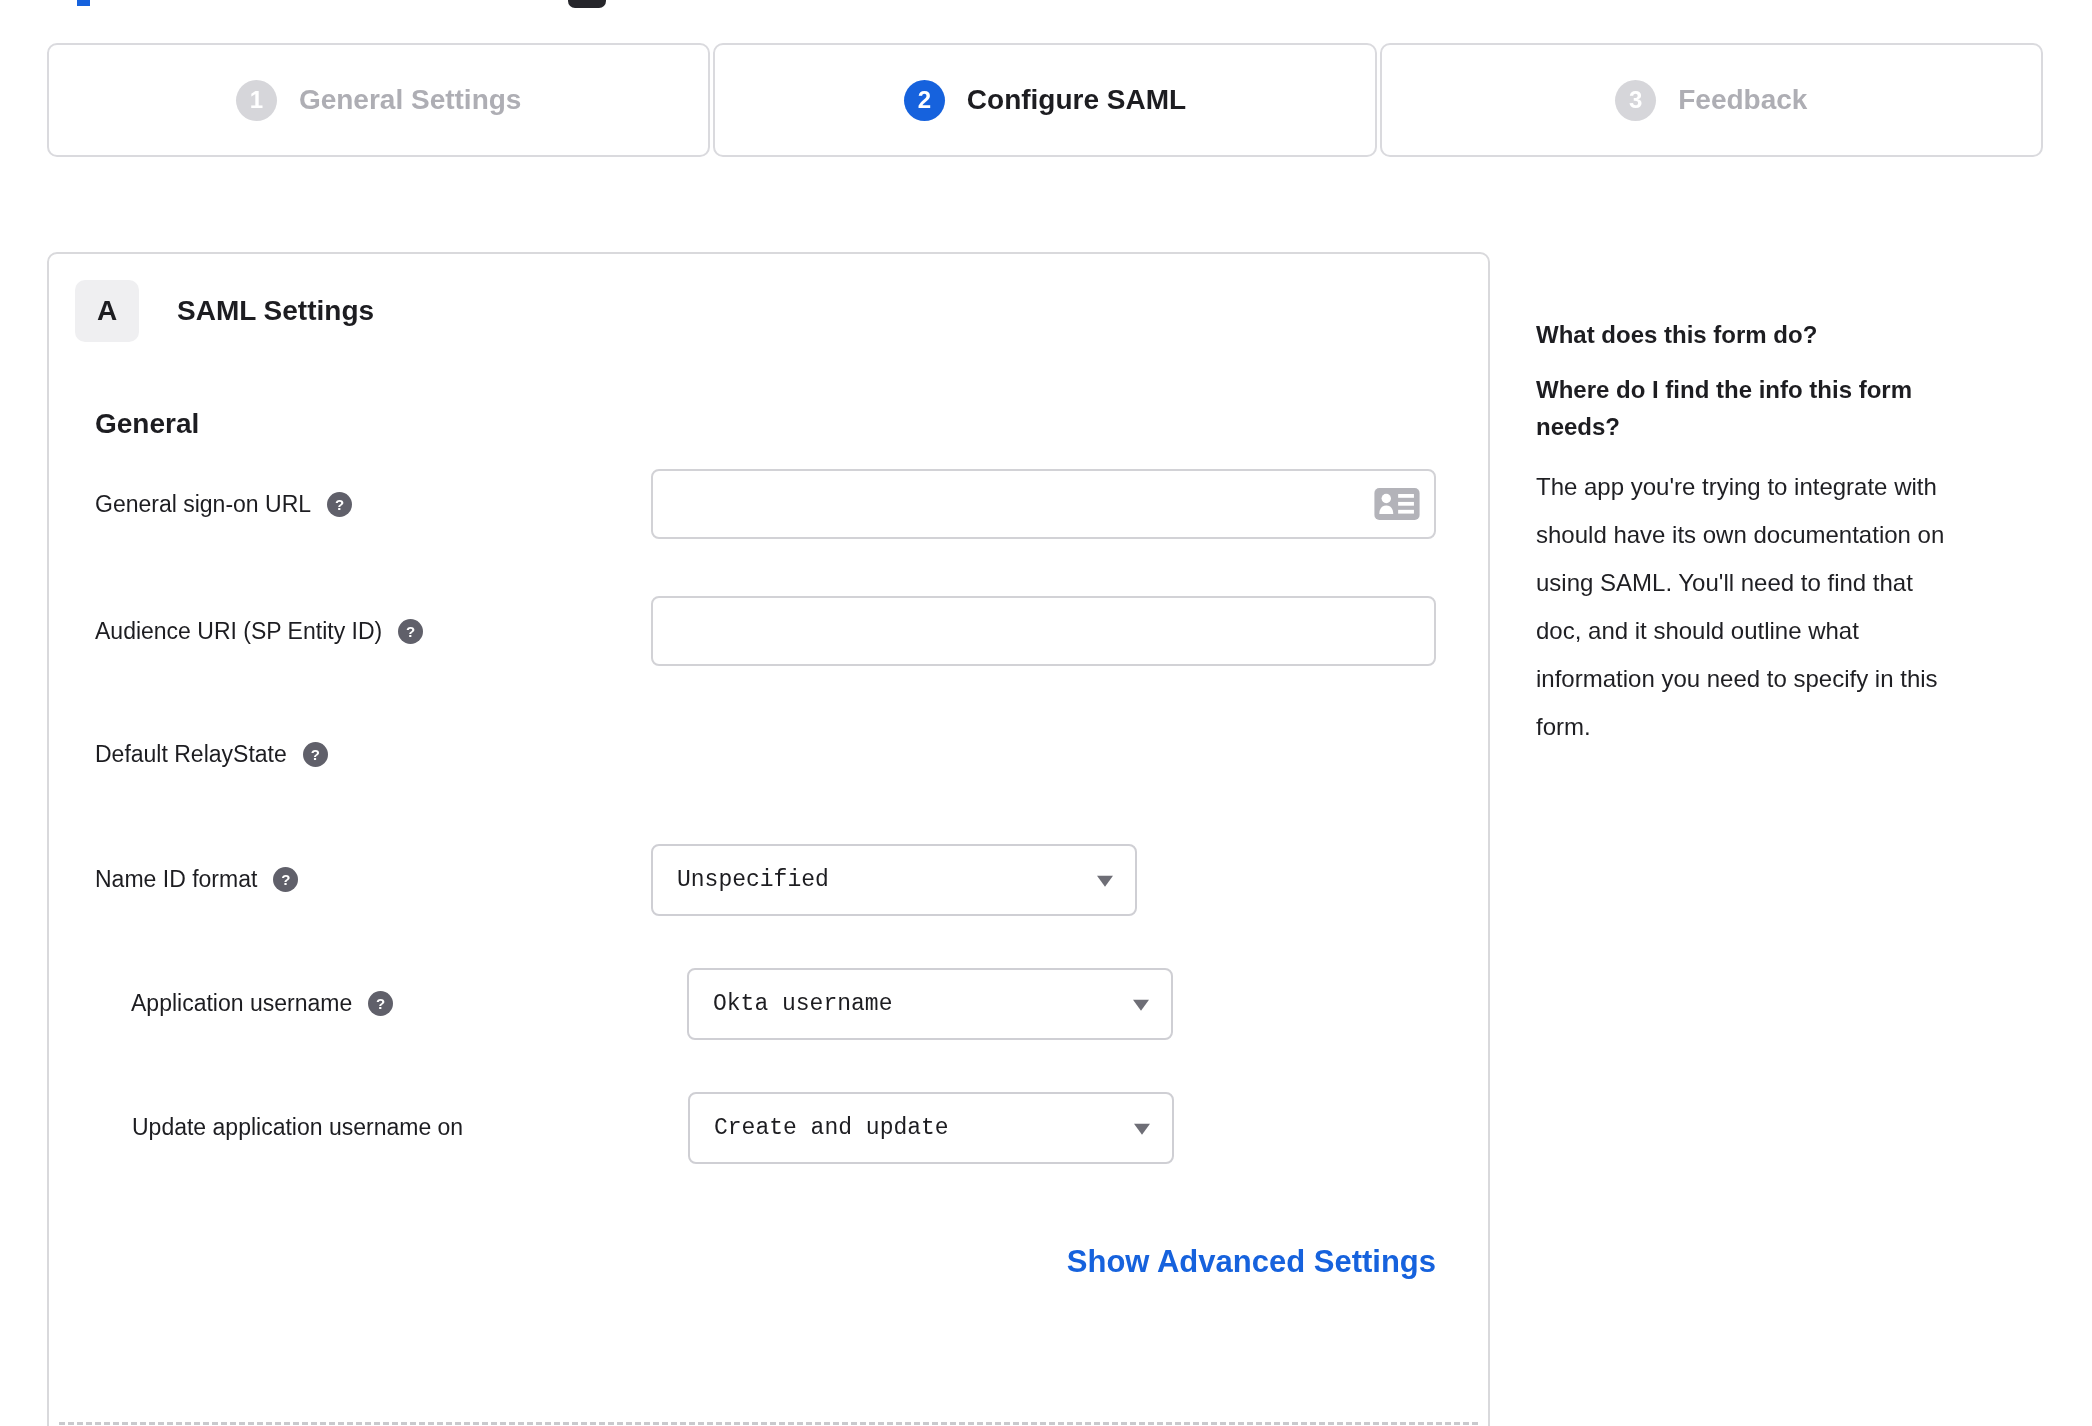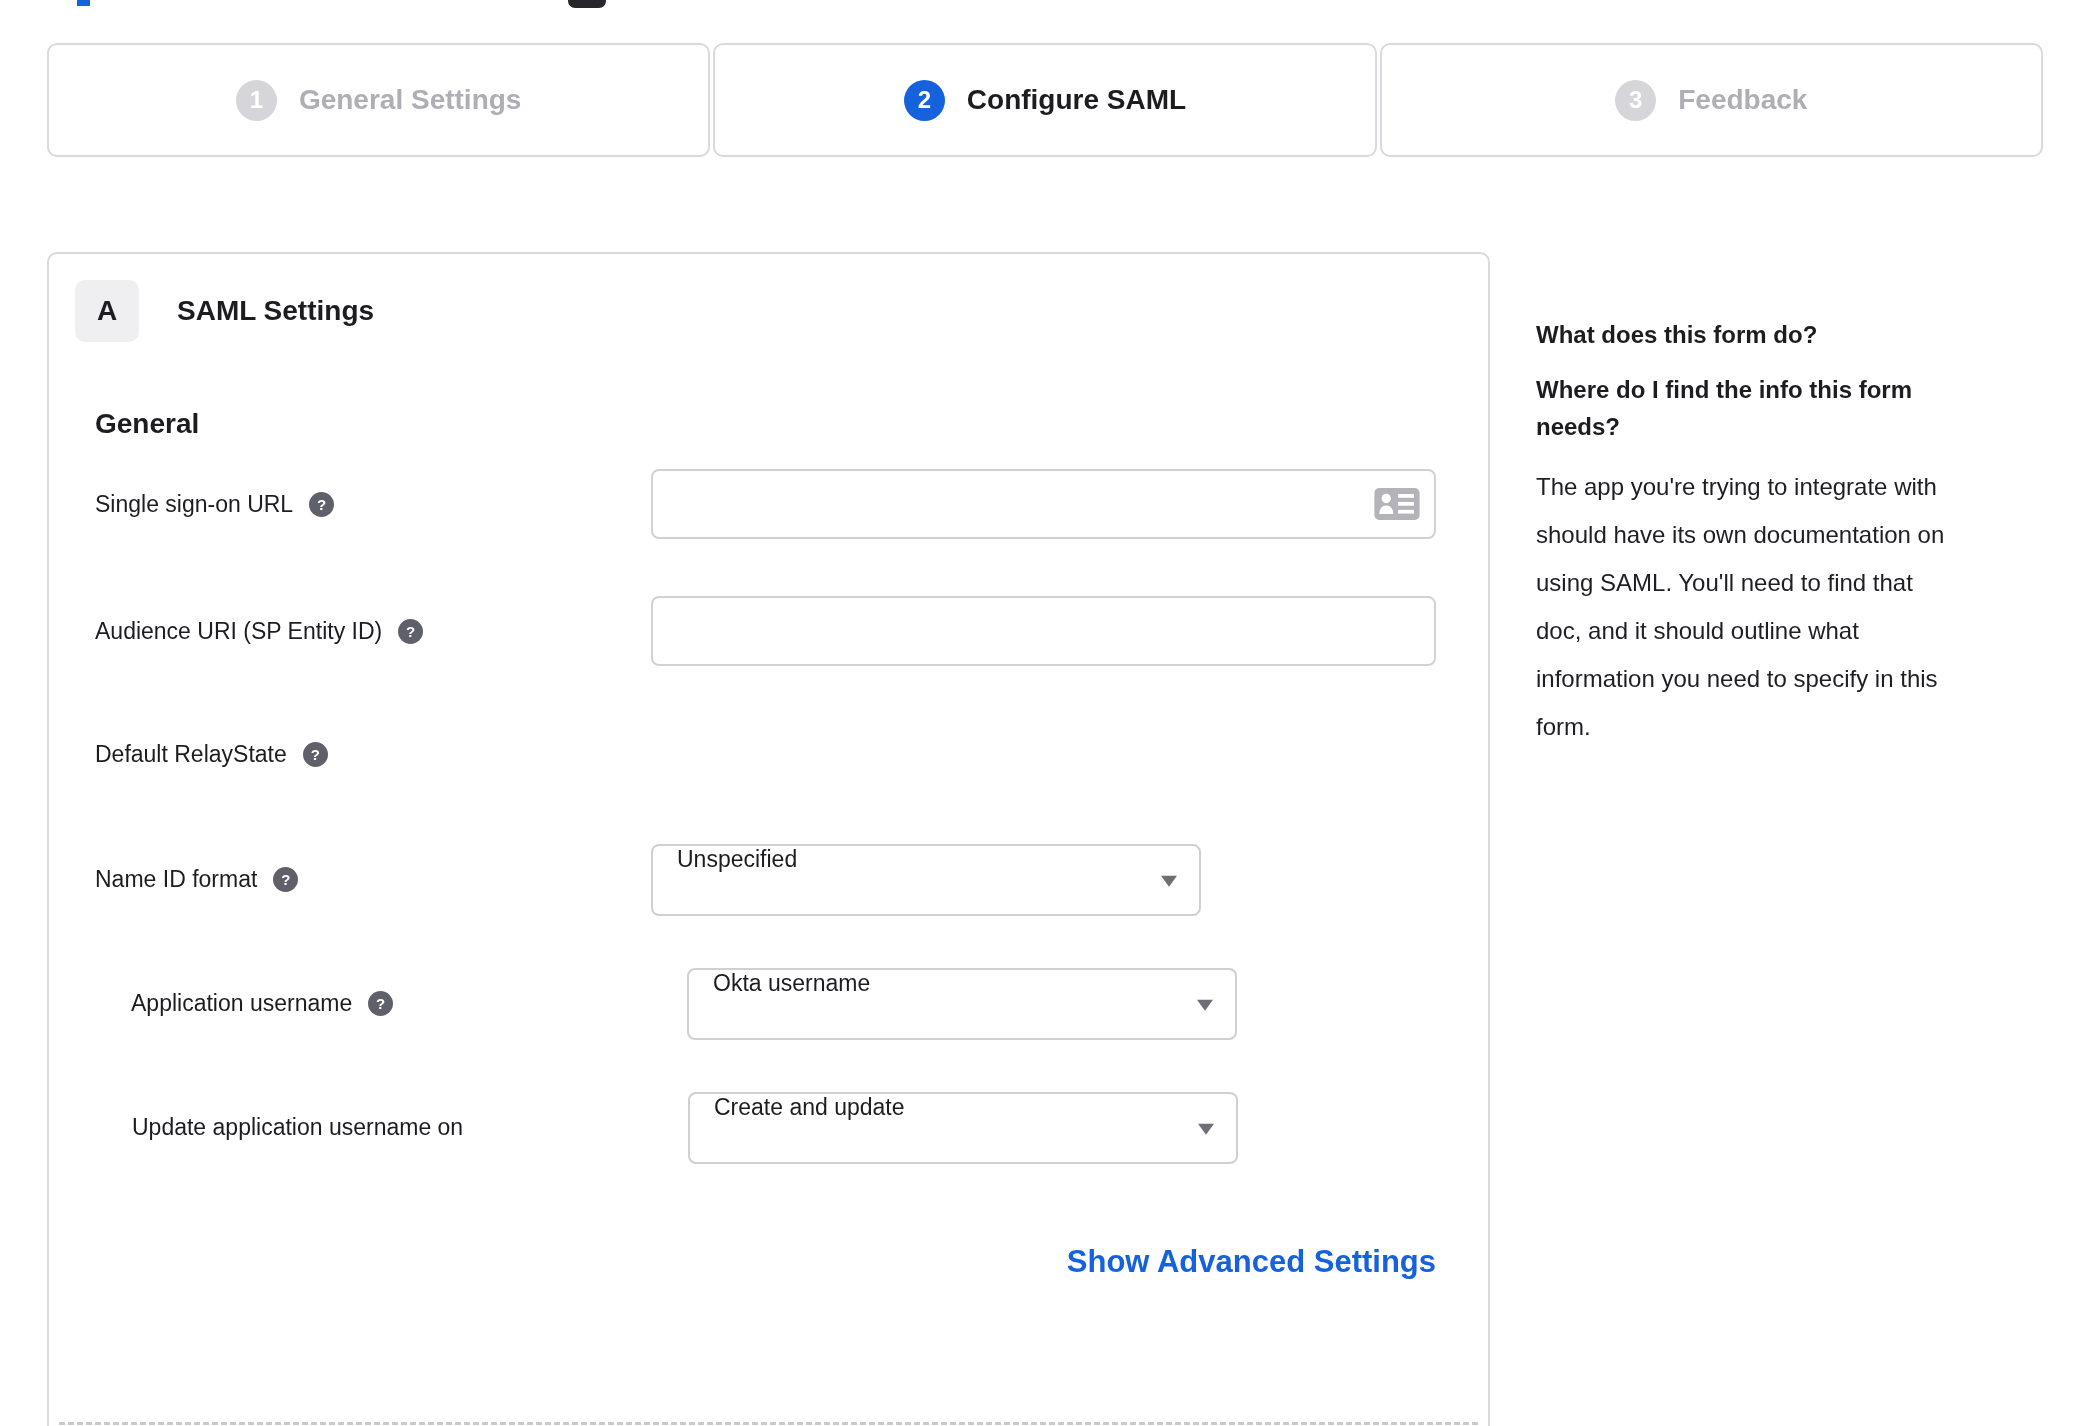--- a/index.html
+++ b/index.html
@@ -81,24 +81,24 @@
   .checkbox-row { display:flex; align-items:center; gap:26px; margin-top:10px; }
   .checkbox {
     width:38px; height:38px; border-radius:10px; background:#1662dd;
     display:flex; align-items:center; justify-content:center; cursor:pointer; flex:0 0 auto;
   }
   .checkbox-label { font-size:23px; color:#1d1d21; }
 
   .hint { font-size:23px; color:#8e8e96; margin-top:15px; }
 
   .dropdown {
-    width:550px; height:72px;
+    width:486px; height:72px;
     border:2px solid #cfcfd4; border-radius:8px; background:#fff;
-    display:flex; align-items:flex-start; position:relative;
-    padding:0 50px 0 24px; cursor:pointer;
+    display:flex; align-items:center; position:relative;
+    padding:0 50px 0 24px; cursor:pointer;font-family:Liberation Mono, monospace;
   }
   .dropdown-value { font-size:23px; color:#1d1d21; }
   .caret {
     position:absolute; right:22px; top:50%; transform:translateY(-38%);
     width:0; height:0;
     border-left:8px solid transparent; border-right:8px solid transparent;
     border-top:11px solid #6e6e76;
   }
 
   .mt-sso   { margin-top:29px; }
@@ -159,21 +159,21 @@
 
       <div class="panel-header">
         <div class="badge-a">A</div>
         <div class="panel-title">SAML Settings</div>
       </div>
 
       <div class="section-title">General</div>
 
       <div class="form-row mt-sso">
         <div class="label-col">
-          <span class="field-label">Single sign-on URL</span>
+          <span class="field-label">General sign-on URL</span>
           <span class="help-icon">?</span>
         </div>
         <div class="control-col">
           <div class="input-wrap">
             <input class="text-input" type="text" value="" style="">
             <span class="card-icon">
               <svg viewBox="0 0 24 17" width="46" height="32">
                 <rect x="0" y="0" width="24" height="17" rx="2.6" fill="#b3b3b9"></rect>
                 <circle cx="6.3" cy="5.6" r="2.5" fill="#ffffff"></circle>
                 <path d="M2.6 13.8 C2.6 10.8 4.2 9.3 6.3 9.3 C8.4 9.3 10 10.8 10 13.8 Z" fill="#ffffff"></path>

